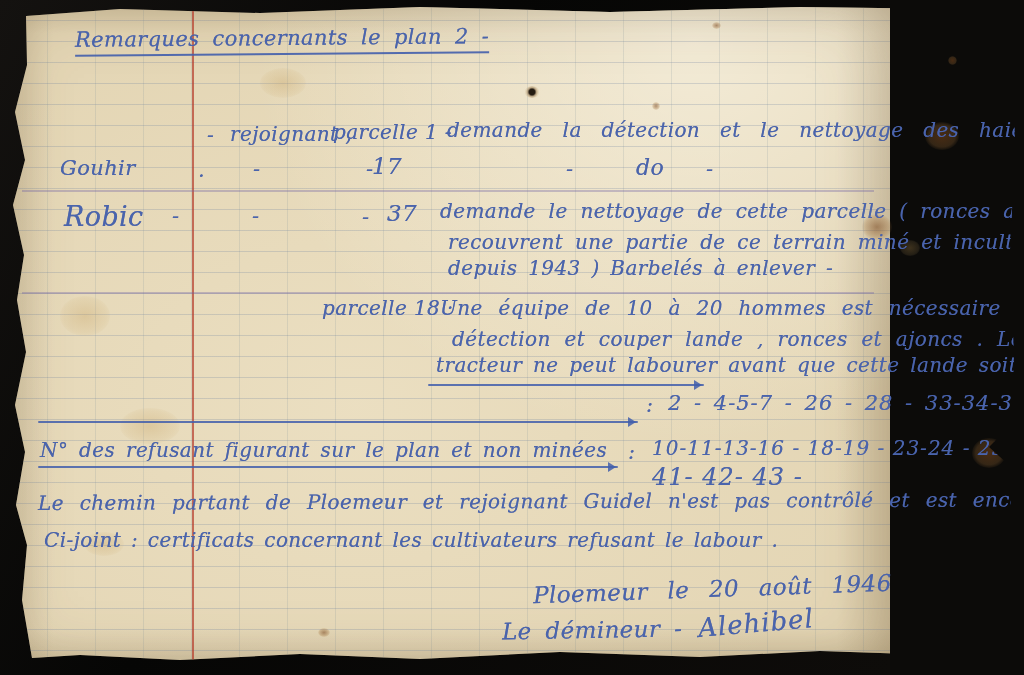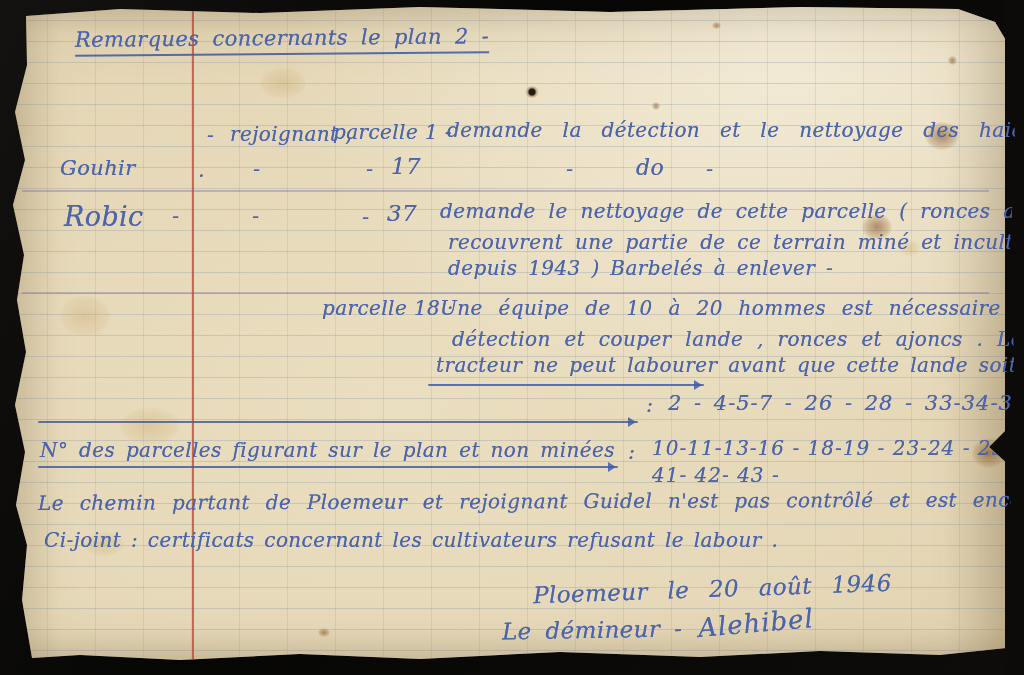--- a/index.html
+++ b/index.html
@@ -1,22 +1,22 @@
 <!DOCTYPE html>
 <html><head>
 <meta charset="utf-8">
 <style>
   html,body{margin:0;padding:0;}
   body{
     width:1024px;height:675px;overflow:hidden;
     background:#0c0b09;
     font-family:"DejaVu Serif", serif;
   }
-  .scene{position:relative;width:1005px;height:675px;background:
-    linear-gradient(120deg,#141210 0%,#060605 40%,#0e0c0a 100%);}
+  .scene{position:relative;width:884px;height:675px;background:
+    linear-gradient(120deg,#141210 0%,#060605 40%,#0e0c0a 100%); padding-left: 6px;}
   .paper{
     position:absolute;inset:0;
     clip-path:polygon(26px 16px,120px 9px,260px 13px,420px 7px,610px 12px,800px 7px,958px 9px,
       995px 22px,1013px 52px,1015px 150px,1010px 250px,1014px 360px,1011px 425px,
       989px 447px,1010px 466px,1012px 560px,1006px 648px,
       940px 655px,820px 651px,700px 657px,560px 652px,420px 659px,300px 654px,180px 660px,80px 655px,32px 658px,
       22px 600px,27px 545px,16px 505px,25px 452px,15px 405px,26px 352px,17px 300px,24px 255px,13px 205px,25px 160px,15px 112px,27px 65px);
     background:
       repeating-linear-gradient(to bottom, transparent 0 20px, rgba(110,130,160,.26) 20px 21px),
       repeating-linear-gradient(to right, transparent 0 47px, rgba(120,140,150,.18) 47px 48px),
@@ -73,21 +73,21 @@
 
     <span class="hw" style="left:207px;top:123px;font-size:20px">-</span>
     <span class="hw" style="left:230px;top:122px;font-size:20px">rejoignant ,</span>
     <span class="hw" style="left:333px;top:120px;font-size:20px">parcelle 1 -</span>
     <span class="hw" style="left:447px;top:118px;font-size:20px;word-spacing:13px">demande la détection et le nettoyage des haies</span>
 
     <span class="hw" style="left:60px;top:156px;font-size:21px">Gouhir</span>
     <span class="hw" style="left:198px;top:158px;font-size:21px">.</span>
     <span class="hw" style="left:253px;top:157px;font-size:21px">-</span>
     <span class="hw" style="left:366px;top:157px;font-size:21px">-</span>
-    <span class="hw" style="left:391px;top:153px;font-size:23px">17</span>
+    <span class="hw" style="left:372px;top:153px;font-size:23px">17</span>
     <span class="hw" style="left:566px;top:157px;font-size:21px">-</span>
     <span class="hw" style="left:636px;top:155px;font-size:22px">do</span>
     <span class="hw" style="left:706px;top:157px;font-size:21px">-</span>
 
     <span class="hw" style="left:64px;top:201px;font-size:27px">Robic</span>
     <span class="hw" style="left:172px;top:204px;font-size:21px">-</span>
     <span class="hw" style="left:252px;top:204px;font-size:21px">-</span>
     <span class="hw" style="left:362px;top:205px;font-size:21px">-</span>
     <span class="hw" style="left:387px;top:200px;font-size:23px">37</span>
     <span class="hw" style="left:440px;top:199px;font-size:20px;word-spacing:6px">demande le nettoyage de cette parcelle ( ronces ajoncs</span>
@@ -97,25 +97,25 @@
     <span class="hw" style="left:322px;top:296px;font-size:20px">parcelle 18 ·</span>
     <span class="hw" style="left:440px;top:296px;font-size:20px;word-spacing:9px">Une équipe de 10 à 20 hommes est nécessaire pour la</span>
     <span class="hw" style="left:452px;top:327px;font-size:20px;word-spacing:7px">détection et couper lande , ronces et ajoncs .   Le</span>
     <span class="hw" style="left:436px;top:353px;font-size:20px;word-spacing:4px">tracteur ne peut labourer avant que cette lande soit coupée</span>
     <div class="ul-arrow" style="left:428px;top:384px;width:276px"></div>
 
     <div class="ul-arrow" style="left:38px;top:421px;width:600px"></div>
     <span class="hw" style="left:646px;top:393px;font-size:21px">:</span>
     <span class="hw" style="left:668px;top:391px;font-size:21px;word-spacing:4px;letter-spacing:1px">2 - 4-5-7 - 26 - 28 - 33-34-35-46</span>
 
-    <span class="hw" style="left:40px;top:438px;font-size:20px;word-spacing:4px">N° des parcelles figurant sur le plan et non minées</span>
+    <span class="hw" style="left:40px;top:438px;font-size:20px;word-spacing:4px">N° des refusant figurant sur le plan et non minées</span>
     <div class="ul-arrow" style="left:38px;top:466px;width:580px"></div>
     <span class="hw" style="left:628px;top:440px;font-size:21px">:</span>
     <span class="hw" style="left:652px;top:436px;font-size:20px;letter-spacing:1px">10-11-13-16 - 18-19 - 23-24 - 29 - 30 - 31-</span>
-    <span class="hw" style="left:652px;top:463px;font-size:20px;letter-spacing:1px">41- 42- 43 -</span>
+    <span class="hw" style="left:652px;top:463px;font-size:24px;letter-spacing:1px">41- 42- 43 -</span>
 
     <span class="hw" style="left:38px;top:489px;font-size:20px;word-spacing:9px;transform:rotate(-.2deg)">Le chemin partant de Ploemeur et rejoignant Guidel n'est pas contrôlé et est encore barré -</span>
 
     <span class="hw" style="left:44px;top:528px;font-size:20px;word-spacing:3px">Ci-joint : certificats concernant les cultivateurs refusant le labour .</span>
 
     <span class="hw" style="left:533px;top:576px;font-size:23px;word-spacing:12px;transform:rotate(-2deg)">Ploemeur le 20 août 1946</span>
 
     <span class="hw" style="left:502px;top:617px;font-size:23px;word-spacing:6px;transform:rotate(-1deg)">Le démineur -</span>
     <span class="hw" style="left:698px;top:608px;font-size:26px;letter-spacing:1px;transform:rotate(-5deg)">Alehibel</span>
 

